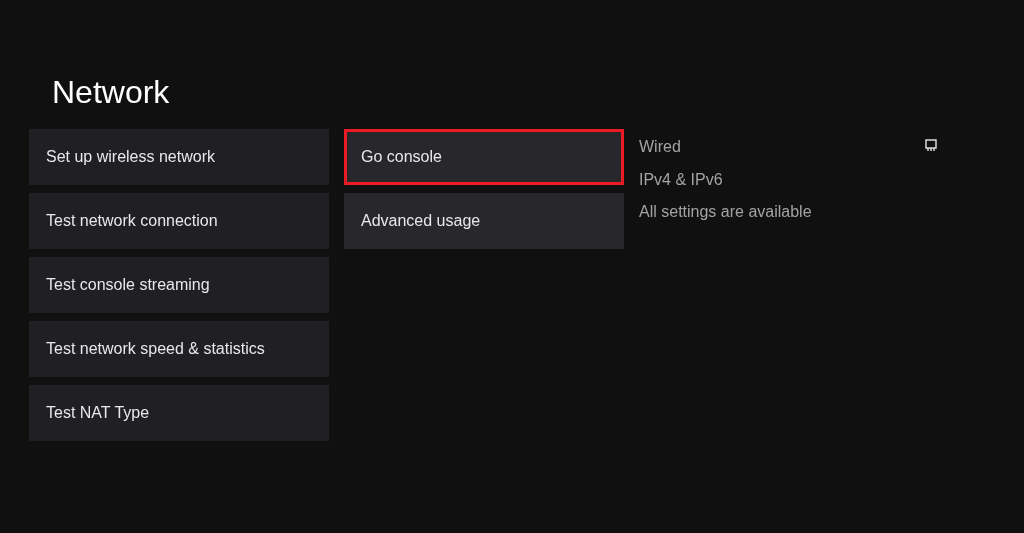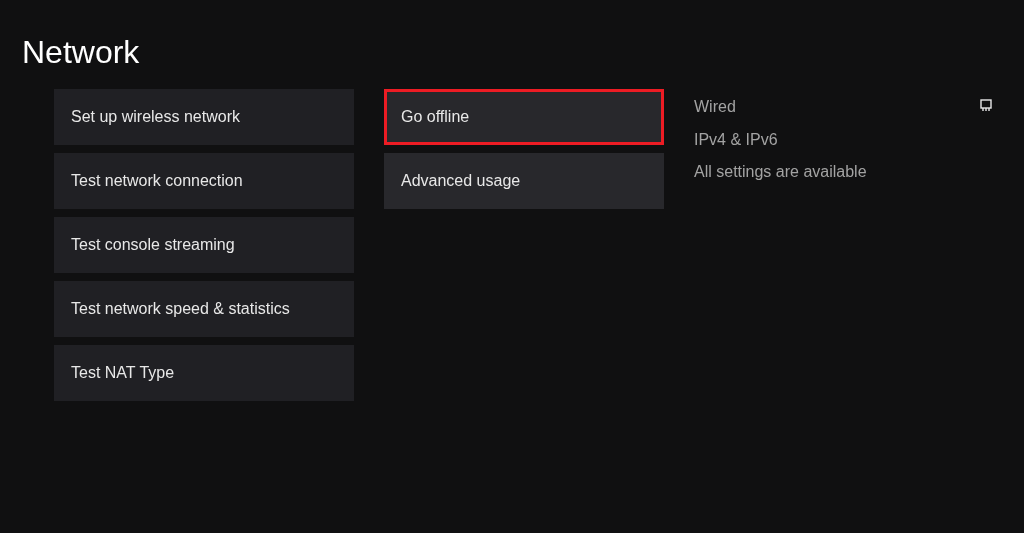--- a/index.html
+++ b/index.html
@@ -6,27 +6,28 @@
     body {
       width:1024px; height:533px;
       background:#101011;
       color:#e8e8e8;
       font-family:"Segoe UI", Arial, sans-serif;
       overflow:hidden;
     }
     .page-title {
       font-size:32px;
       font-weight:300;
-      padding:34px 0 18px 22px;
+      padding:34px 0 18px 52px;
       color:#ffffff;
+      margin-top:40px;
     }
     .columns {
       display:flex;
-      gap:30px;
-      padding-left:54px;
+      gap:15px;
+      padding-left:29px;
     }
     .col { display:flex; flex-direction:column; }
     .col1 { width:300px; }
     .col2 { width:280px; }
     .col3 { width:300px; padding-top:8px; }
     .menu-item {
       height:56px;
       display:flex; align-items:center;
       padding:0 14px;
       font-size:16px;
@@ -67,21 +68,21 @@
 
   <div class="col col1">
     <div class="menu-item">Set up wireless network</div>
     <div class="menu-item">Test network connection</div>
     <div class="menu-item">Test console streaming</div>
     <div class="menu-item">Test network speed &amp; statistics</div>
     <div class="menu-item">Test NAT Type</div>
   </div>
 
   <div class="col col2">
-    <div class="menu-item highlight-red">Go offline</div>
+    <div class="menu-item highlight-red">Go console</div>
     <div class="menu-item">Advanced usage</div>
   </div>
 
   <div class="col col3">
     <div class="status-line">
       <span>Wired</span>
       <span class="ethernet-icon">
         <svg viewBox="0 0 16 16" fill="none" stroke="#e8e8e8" stroke-width="1.4">
           <rect x="3" y="3" width="10" height="8"></rect>
           <line x1="5" y1="11" x2="5" y2="14"></line>

